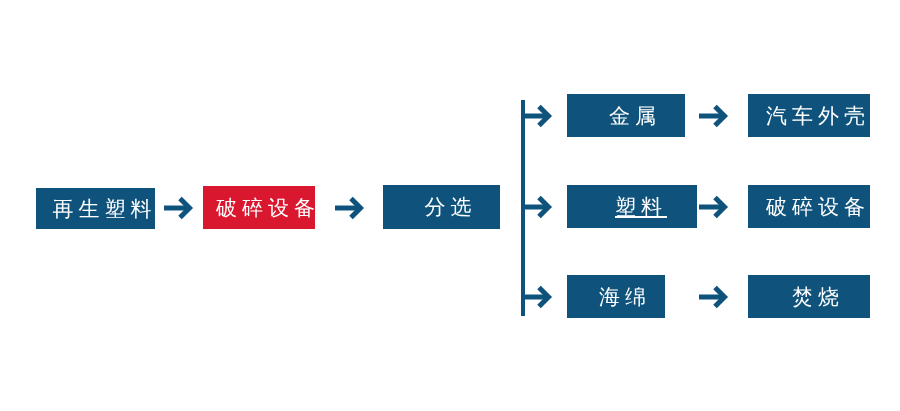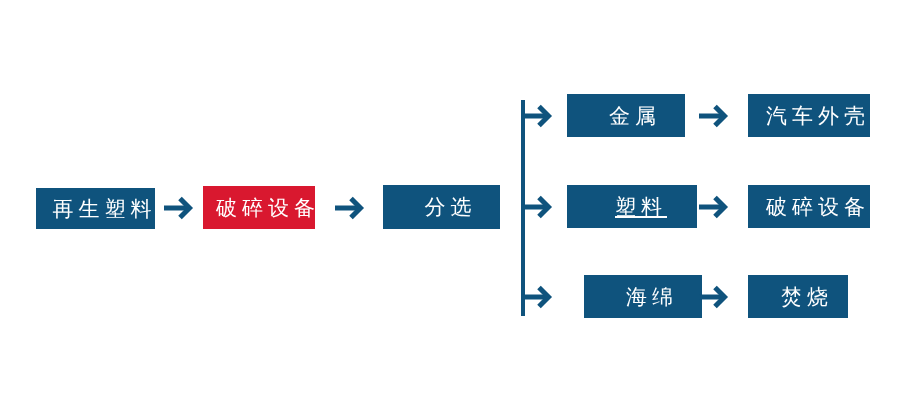--- a/index.html
+++ b/index.html
@@ -50,25 +50,25 @@
     background: var(--connector-blue);
   }
 
   
   .n-car      { left: 36px;  top: 188px; width: 119px; height: 41px; }
   .n-crush    { left: 203px; top: 186px; width: 112px; height: 43px; }
   .n-sort     { left: 383px; top: 185px; width: 117px; height: 44px; font-family: Liberation Mono, monospace; }
   
   .n-metal    { left: 567px; top: 94px;  width: 118px; height: 43px; }
   .n-plastic  { left: 567px; top: 185px; width: 130px; height: 43px; text-decoration: underline; }
-  .n-sponge   { left: 584px; top: 275px; width: 118px; height: 43px; }
+  .n-sponge   { left: 567px; top: 275px; width: 98px; height: 43px; }
   
   .n-reuse    { left: 748px; top: 94px;  width: 122px; height: 43px; }
   .n-replas   { left: 748px; top: 185px; width: 122px; height: 43px; }
-  .n-burn     { left: 748px; top: 275px; width: 100px; height: 43px; }
+  .n-burn     { left: 748px; top: 275px; width: 122px; height: 43px; }
 
   
   .a1 { left: 163px; top: 195px; }
   .a2 { left: 334px; top: 195px; }
   
   .b1 { left: 522px; top: 103px; }
   .b2 { left: 522px; top: 194px; }
   .b3 { left: 522px; top: 284px; }
   
   .a3 { left: 698px; top: 103px; }

